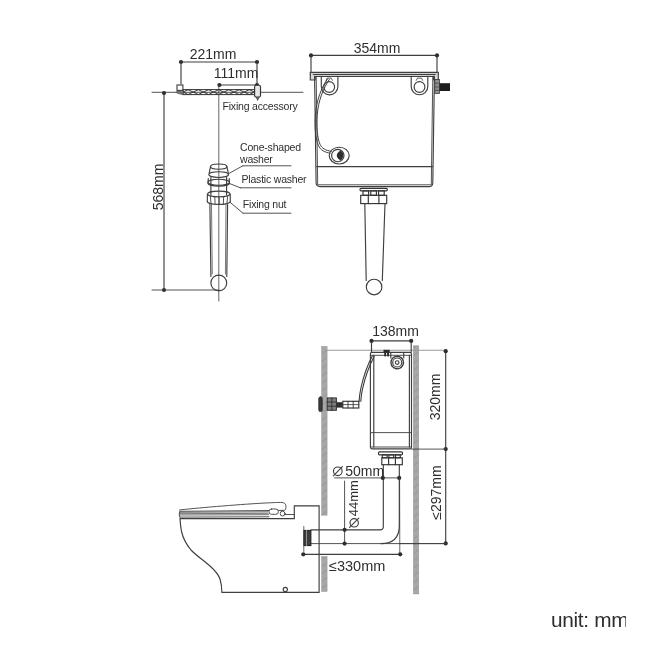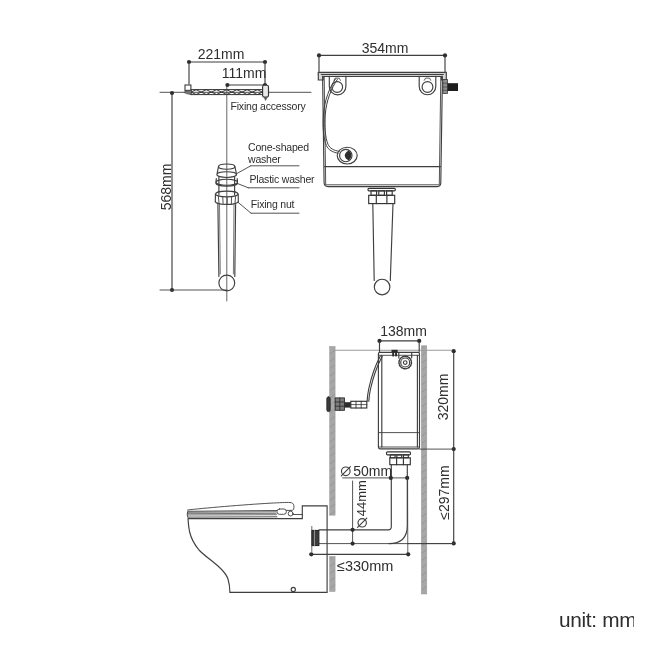--- a/index.html
+++ b/index.html
@@ -1,16 +1,16 @@
 <!DOCTYPE html>
 <html><head>
 <meta charset="utf-8">
 <style>
   html,body{margin:0;padding:0;background:#ffffff;}
-  .wrap{width:626px;height:650px;position:relative;background:#84cc16;overflow:hidden;margin-left:8px;}
+  .wrap{width:626px;height:650px;position:relative;background:#84cc16;overflow:hidden;}
   svg{display:block;}
   text{font-family:"Liberation Sans",sans-serif;fill:#2e2e2e;}
 </style>
 </head>
 <body>
 <div class="wrap">
 <svg width="650" height="650" viewBox="0 0 650 650">
 <defs>
   <pattern id="hatch" width="6" height="6" patternUnits="userSpaceOnUse" patternTransform="rotate(55)">
     <rect width="6" height="6" fill="#a7a7a7"></rect>

